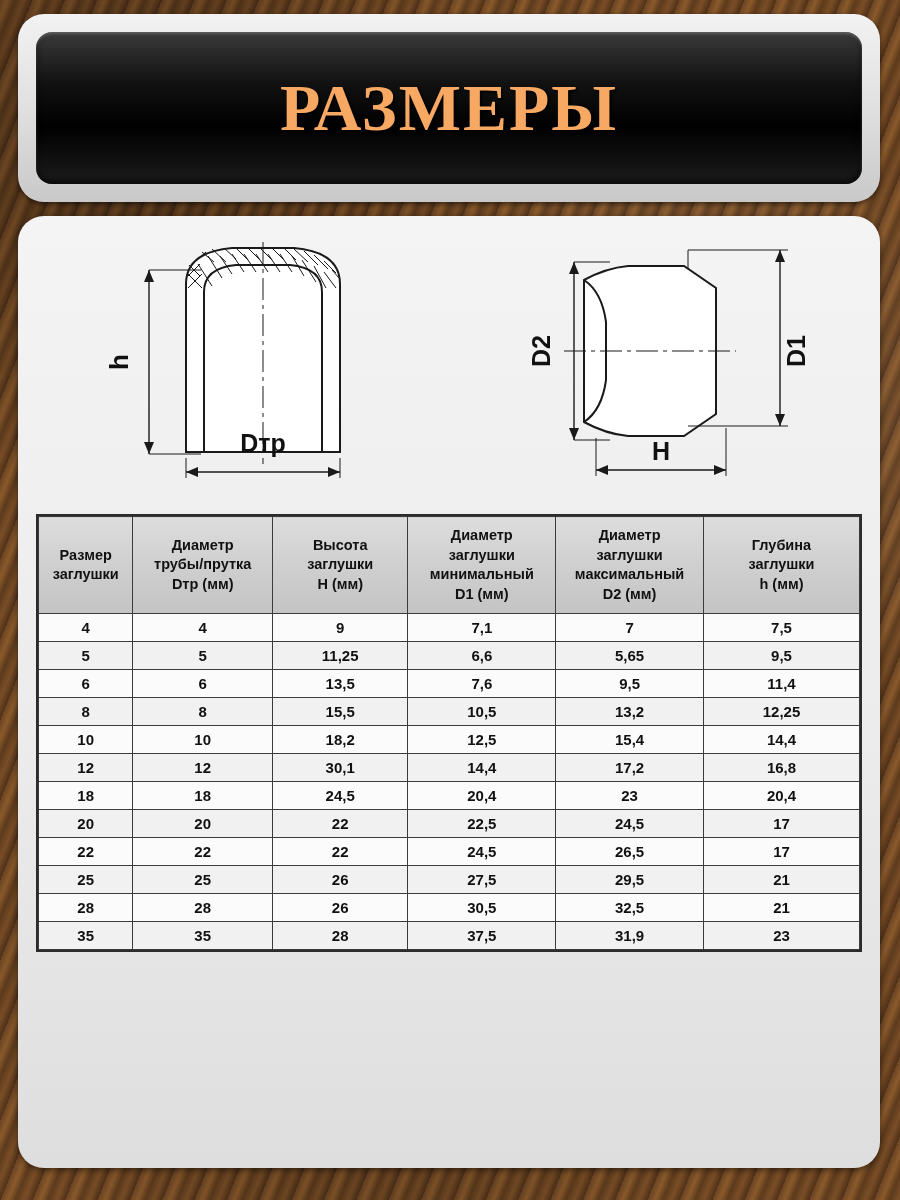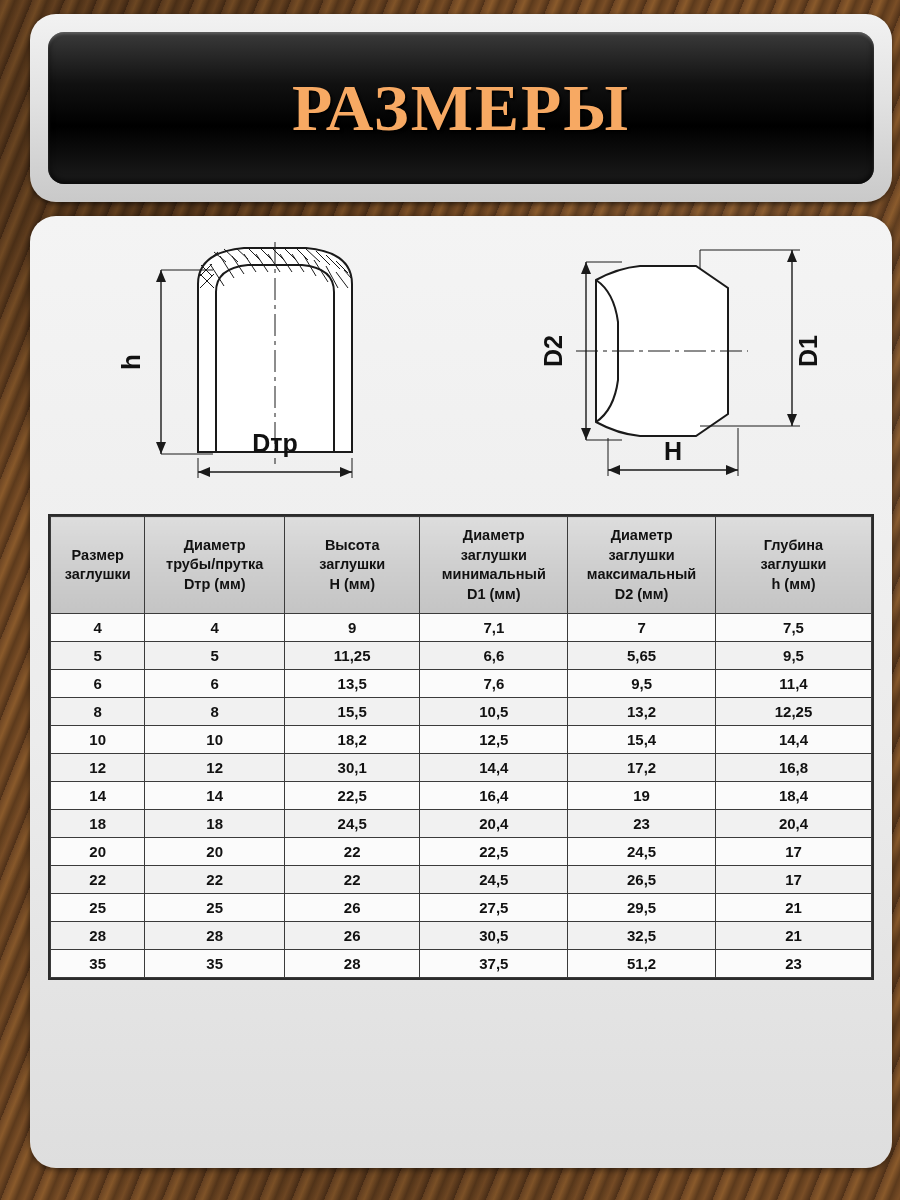--- a/index.html
+++ b/index.html
@@ -17,21 +17,21 @@
       repeating-linear-gradient(112deg, #6b4423 0px, #8a5a2b 7px, #5c3a1c 14px, #7a4e26 22px, #4e3018 30px),
       linear-gradient(135deg, #7a4b22 0%, #5b3618 50%, #7d5129 100%);
     overflow: hidden;
   }
 
   .page {
     position: relative;
     width: 832px;
     height: 1200px;
     box-sizing: border-box;
-    padding: 14px 30px;
+    padding: 14px 18px;
   }
 
   
   .header-frame {
     position: relative;
     margin: 0 auto;
     width: 862px;
     height: 188px;
     border-radius: 26px;
     background: linear-gradient(180deg, #f2f2f2 0%, #e2e2e2 45%, #c9c9c9 100%);
@@ -257,28 +257,20 @@
             </tr>
             <tr>
               <td>12</td>
               <td>12</td>
               <td>30,1</td>
               <td>14,4</td>
               <td>17,2</td>
               <td>16,8</td>
             </tr>
             <tr>
-              <td>14</td>
-              <td>14</td>
-              <td>22,5</td>
-              <td>16,4</td>
-              <td>19</td>
-              <td>18,4</td>
-            </tr>
-            <tr>
               <td>18</td>
               <td>18</td>
               <td>24,5</td>
               <td>20,4</td>
               <td>23</td>
               <td>20,4</td>
             </tr>
             <tr>
               <td>20</td>
               <td>20</td>
@@ -309,21 +301,21 @@
               <td>26</td>
               <td>30,5</td>
               <td>32,5</td>
               <td>21</td>
             </tr>
             <tr>
               <td>35</td>
               <td>35</td>
               <td>28</td>
               <td>37,5</td>
-              <td>51,2</td>
+              <td>31,9</td>
               <td>23</td>
             </tr>
           </tbody>
       </table>
     </div>
 
   </div>
 </div>
 
 </body></html>

